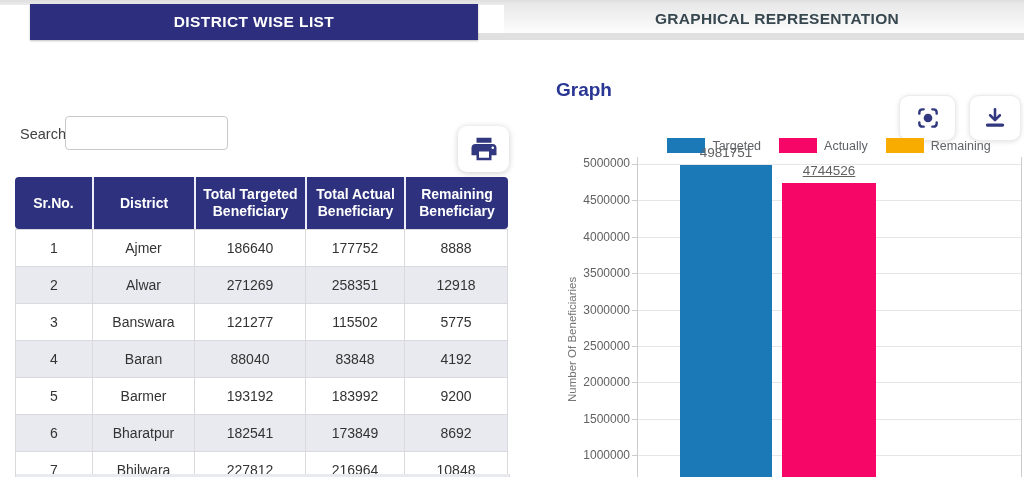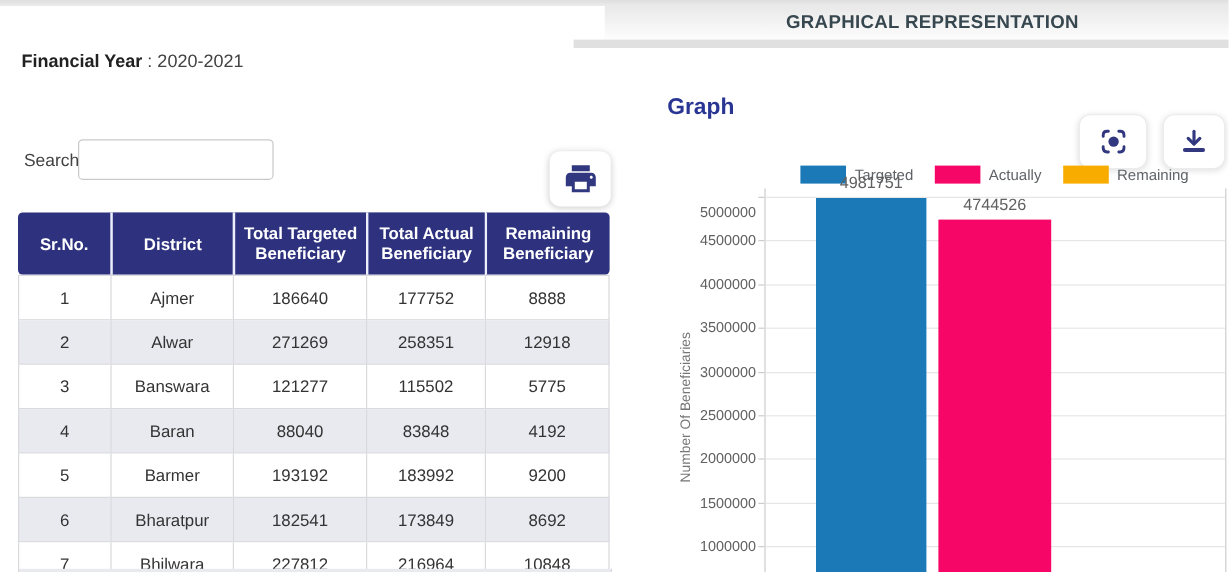--- a/index.html
+++ b/index.html
@@ -74,23 +74,25 @@
 </head>
 <body>
 
 <div class="page">
 
   <div class="tab-topstrip"></div>
   <div class="tab-inactive">
     <span>GRAPHICAL REPRESENTATION</span>
   </div>
   <div class="tab-understrip"></div>
+  <div class="tab-active">
+    <span>DISTRICT WISE LIST</span>
+  </div>
 
   <div class="info">
-    <div><span class="lbl">Financial Year</span><span> : </span><span>2020-2021</span></div>
   </div>
 
   <label class="search-label">Search:</label>
   <input class="search-input" type="text" value="" style="">
   <button class="print-btn">
     <span style="display:flex;">
       <svg width="30" height="30" viewBox="0 0 24 24" fill="#32387f">
         <path d="M19 8H5c-1.66 0-3 1.34-3 3v6h4v4h12v-4h4v-6c0-1.66-1.34-3-3-3zm-3 11H8v-5h8v5zm3-7c-.55 0-1-.45-1-1s.45-1 1-1 1 .45 1 1-.45 1-1 1zm-1-9H6v4h12V3z"></path>
       </svg>
     </span>
@@ -204,21 +206,21 @@
           <div class="legend-swatch" style="background: rgb(248, 172, 0);"></div>
           <div class="legend-text">Remaining</div>
         </div>
       </div>
     <div class="ytitle">Number Of Beneficiaries</div>
     <div class="axis-y"></div>
     <div class="axis-r"></div>
     <div id="plot">
         <div class="gridline" style="top: 164px;"></div>
         <div class="tickmark" style="top: 164px;"></div>
-        <div class="ticklabel" style="top: 170px;">5000000</div>
+        <div class="ticklabel" style="top: 156px;">5000000</div>
         <div class="gridline" style="top: 200.4px;"></div>
         <div class="tickmark" style="top: 200.4px;"></div>
         <div class="ticklabel" style="top: 193.4px;">4500000</div>
         <div class="gridline" style="top: 236.8px;"></div>
         <div class="tickmark" style="top: 236.8px;"></div>
         <div class="ticklabel" style="top: 229.8px;">4000000</div>
         <div class="gridline" style="top: 273.2px;"></div>
         <div class="tickmark" style="top: 273.2px;"></div>
         <div class="ticklabel" style="top: 266.2px;">3500000</div>
         <div class="gridline" style="top: 309.6px;"></div>
@@ -232,17 +234,17 @@
         <div class="ticklabel" style="top: 375.4px;">2000000</div>
         <div class="gridline" style="top: 418.8px;"></div>
         <div class="tickmark" style="top: 418.8px;"></div>
         <div class="ticklabel" style="top: 411.8px;">1500000</div>
         <div class="gridline" style="top: 455.2px;"></div>
         <div class="tickmark" style="top: 455.2px;"></div>
         <div class="ticklabel" style="top: 448.2px;">1000000</div>
         <div class="bar" style="left: 160px; top: 165.329px; width: 92px; height: 311.671px; background: rgb(28, 121, 183);"></div>
         <div class="bar-label" style="left: 130px; top: 145.329px; width: 152px;">4981751</div>
         <div class="bar" style="left: 262px; top: 182.599px; width: 94px; height: 294.401px; background: rgb(245, 6, 103);"></div>
-        <div class="bar-label" style="left: 232px; top: 162.599px; width: 154px;">4744526</div>
+        <div class="bar-label" style="left: 232px; top: 162.599px; width: 154px; text-decoration: underline;">4744526</div>
       </div>
   </div>
 
 </div>
 
 </body></html>

